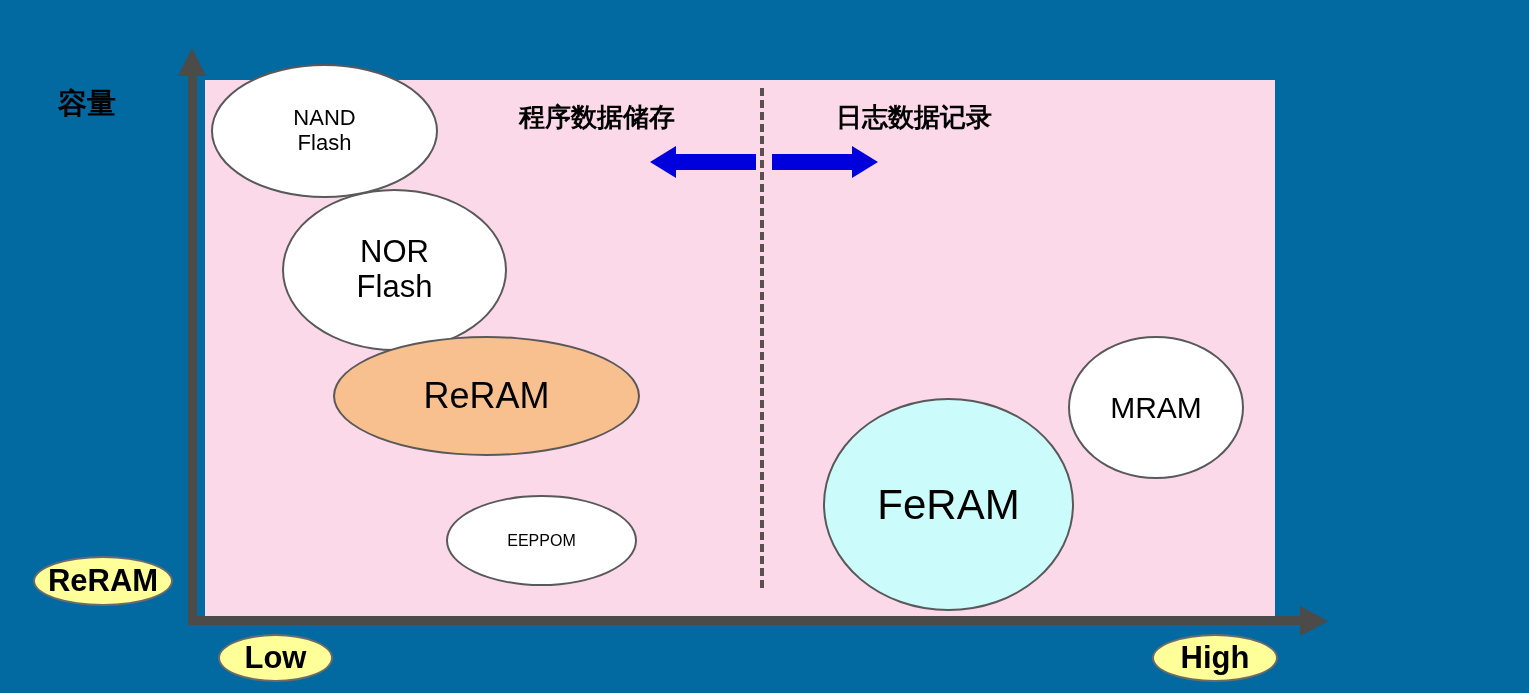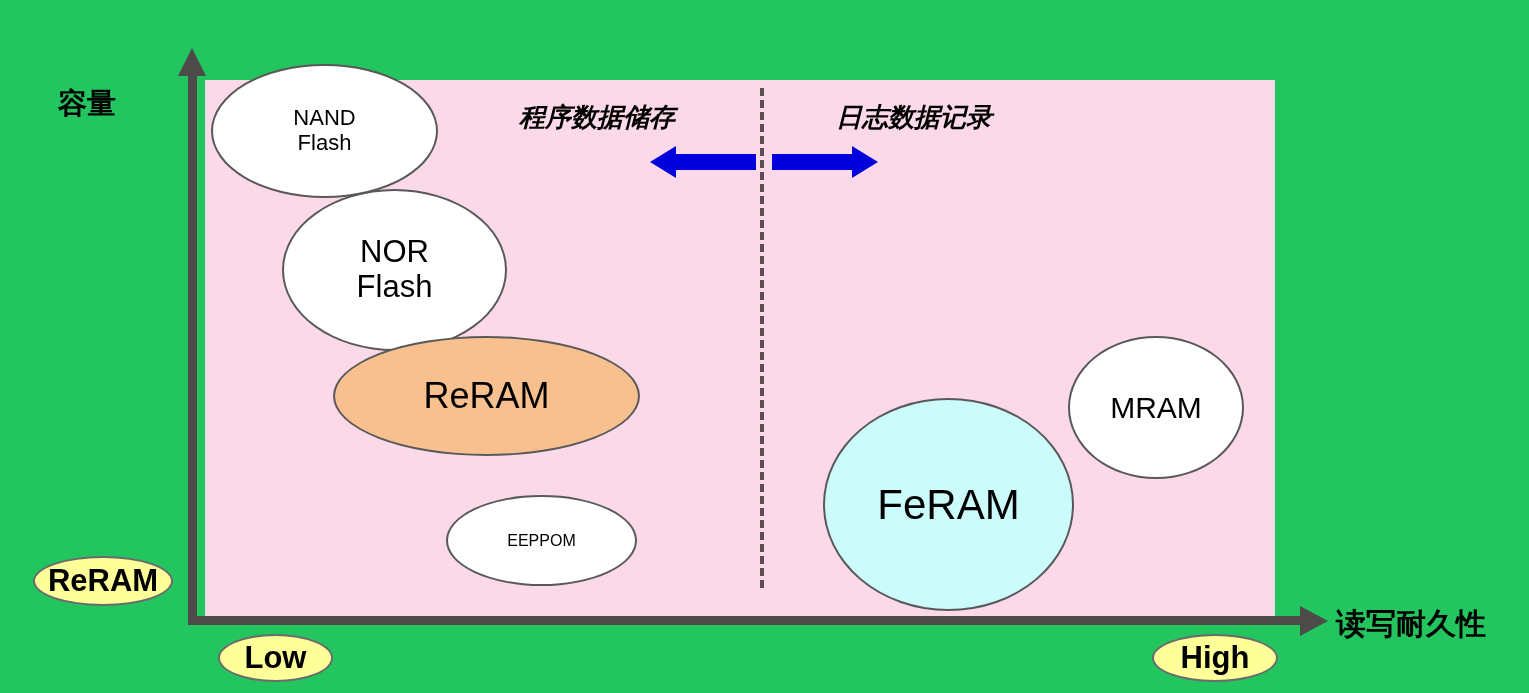--- a/index.html
+++ b/index.html
@@ -8,21 +8,21 @@
     padding: 0;
     background: #ffffff;
   }
   body {
     font-family: "Liberation Sans", "DejaVu Sans", sans-serif;
   }
   #stage {
     position: relative;
     width: 1529px;
     height: 693px;
-    background: #22c55e;
+    background: #0369a1;
     overflow: hidden;
   }
 
   
   .plot-area {
     position: absolute;
     left: 205px;
     top: 80px;
     width: 1070px;
     height: 540px;
@@ -137,21 +137,20 @@
   }
 
   
   .region-label {
     position: absolute;
     color: #000000;
     font-size: 26px;
     font-weight: bold;
     white-space: nowrap;
     z-index: 3;
-    font-style: italic;
   }
   .region-label-left  { left: 519px; top: 100px; }
   .region-label-right { left: 836px; top: 100px; }
 
   
   .flow-arrow {
     position: absolute;
     height: 34px;
     z-index: 3;
   }
@@ -165,21 +164,20 @@
 <div id="stage">
 
   <div class="plot-area"></div>
 
   <div class="axis-line y-axis-line"></div>
   <div class="axis-arrow y-axis-arrow"></div>
   <div class="axis-line x-axis-line"></div>
   <div class="axis-arrow x-axis-arrow"></div>
 
   <div class="axis-title y-axis-title">容量</div>
-  <div class="axis-title x-axis-title">读写耐久性</div>
 
   <div class="pill pill-small">ReRAM</div>
   <div class="pill pill-low">Low</div>
   <div class="pill pill-high">High</div>
 
   <div class="divider"></div>
 
   <div class="region-label region-label-left">程序数据储存</div>
   <div class="region-label region-label-right">日志数据记录</div>
 

